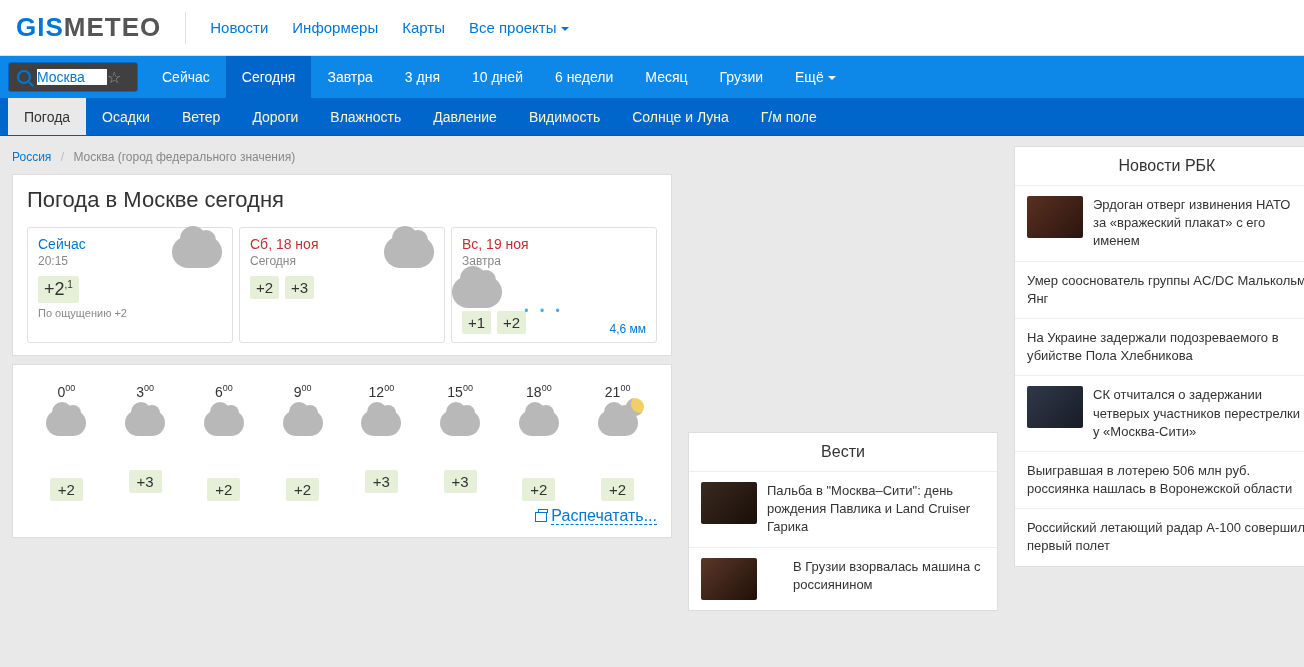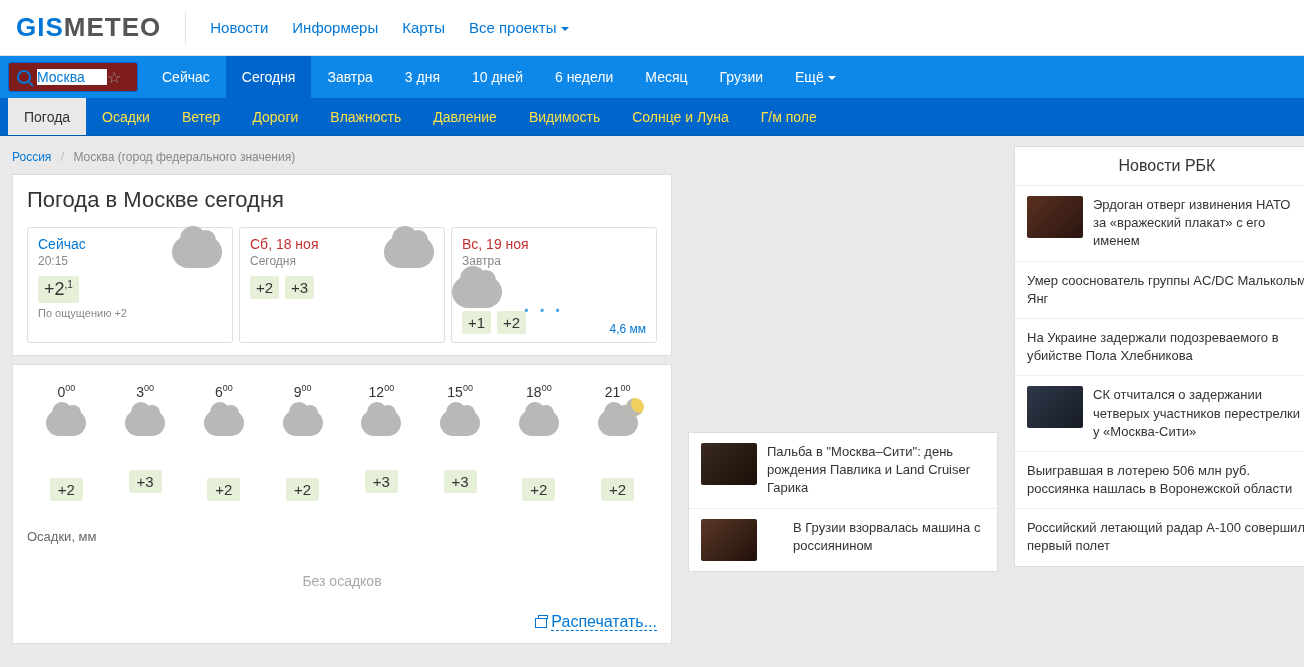--- a/index.html
+++ b/index.html
@@ -7,32 +7,32 @@
 .header { background: #fff; height: 56px; display: flex; align-items: center; padding: 0 16px; border-bottom: 1px solid #e0e0e0; }
 .logo { font-size: 26px; font-weight: bold; letter-spacing: 1px; }
 .logo-gis { color: #0077d6; }
 .logo-meteo { color: #555; }
 .header-sep { width: 1px; height: 32px; background: #e0e0e0; margin: 0 24px; }
 .header-nav { display: flex; gap: 24px; }
 .header-nav a { color: #0077d6; text-decoration: none; font-size: 15px; }
 .dropdown-caret { display: inline-block; width: 0; height: 0; border-left: 4px solid transparent; border-right: 4px solid transparent; border-top: 4px solid #0077d6; margin-left: 4px; vertical-align: middle; }
 
 .nav-bar { background: #0d87e8; display: flex; align-items: center; height: 42px; }
-.search-wrap { background: #7f1d1d; border: 1px solid #0066cc; border-radius: 3px; display: flex; align-items: center; padding: 0 8px; height: 30px; margin: 0 8px; width: 130px; }
+.search-wrap { background: #404040; border: 1px solid #0066cc; border-radius: 3px; display: flex; align-items: center; padding: 0 8px; height: 30px; margin: 0 8px; width: 130px; }
 .search-icon { width: 14px; height: 14px; border: 2px solid #0077d6; border-radius: 50%; position: relative; }
 .search-icon::after { content: ''; position: absolute; width: 6px; height: 2px; background: #0077d6; bottom: -3px; right: -5px; transform: rotate(45deg); }
 .search-input { border: none; outline: none; margin-left: 6px; width: 70px; font-size: 14px; color: #0077d6; }
 .star-icon { color: #999; font-size: 16px; cursor: pointer; }
 .nav-tabs { display: flex; }
 .nav-tab { padding: 0 16px; height: 42px; line-height: 42px; color: #fff; cursor: pointer; font-size: 14px; }
 .nav-tab.active { background: #0066cc; }
 .nav-tab .dropdown-caret { border-top-color: #fff; }
 
 .sub-nav { background: #0066cc; display: flex; height: 38px; padding-left: 8px; border-bottom: 1px solid #005bb5; }
-.sub-nav-tab { padding: 0 16px; line-height: 38px; color: #fde047; cursor: pointer; font-size: 14px; }
+.sub-nav-tab { padding: 0 16px; line-height: 38px; color: #fef9c3; cursor: pointer; font-size: 14px; }
 .sub-nav-tab.active { background: #e9e9e9; color: #333; }
 
 .page { display: flex; gap: 16px; padding: 10px 12px; max-width: 1380px; }
 .main { flex: 0 0 660px; }
 .side1 { flex: 0 0 310px; }
 .side2 { flex: 0 0 306px; }
 
 .breadcrumb { font-size: 12px; color: #888; padding: 4px 0 10px; }
 .breadcrumb a { color: #0077d6; text-decoration: none; }
 .breadcrumb-sep { color: #bbb; margin: 0 6px; }
@@ -255,33 +255,30 @@
       <div class="hourly-temp-bar" id="hours-temps">
           <div class="htb-item" style="padding-bottom: 0px;"><span class="htb-chip">+2</span></div>
           <div class="htb-item" style="padding-bottom: 8px;"><span class="htb-chip">+3</span></div>
           <div class="htb-item" style="padding-bottom: 0px;"><span class="htb-chip">+2</span></div>
           <div class="htb-item" style="padding-bottom: 0px;"><span class="htb-chip">+2</span></div>
           <div class="htb-item" style="padding-bottom: 8px;"><span class="htb-chip">+3</span></div>
           <div class="htb-item" style="padding-bottom: 8px;"><span class="htb-chip">+3</span></div>
           <div class="htb-item" style="padding-bottom: 0px;"><span class="htb-chip">+2</span></div>
           <div class="htb-item" style="padding-bottom: 0px;"><span class="htb-chip">+2</span></div>
         </div>
-      <div class="precip-section">
-        <div class="precip-label">Осадки, мм</div>
-        <div class="precip-empty">Без осадков</div>
-      </div>
       <div class="print-row">
         <span class="print-icon"></span><a href="#" class="print-link">Распечатать...</a>
       </div>
     </div>
   </div>
 
   <div class="side1">
     <div style="height:286px"></div>
     <div class="side-card">
+      <div class="side-title">Вести</div>
       <div class="news-list" id="vesti-list">
           <div class="news-item">
             <div class="news-thumb thumb3"></div>
             <div>Пальба в "Москва–Сити": день рождения Павлика и Land Cruiser Гарика</div>
           </div>
           <div class="news-item">
             <div class="news-thumb thumb4"></div>
             <div>В Грузии взорвалась машина с россиянином</div>
           </div>
         </div>

